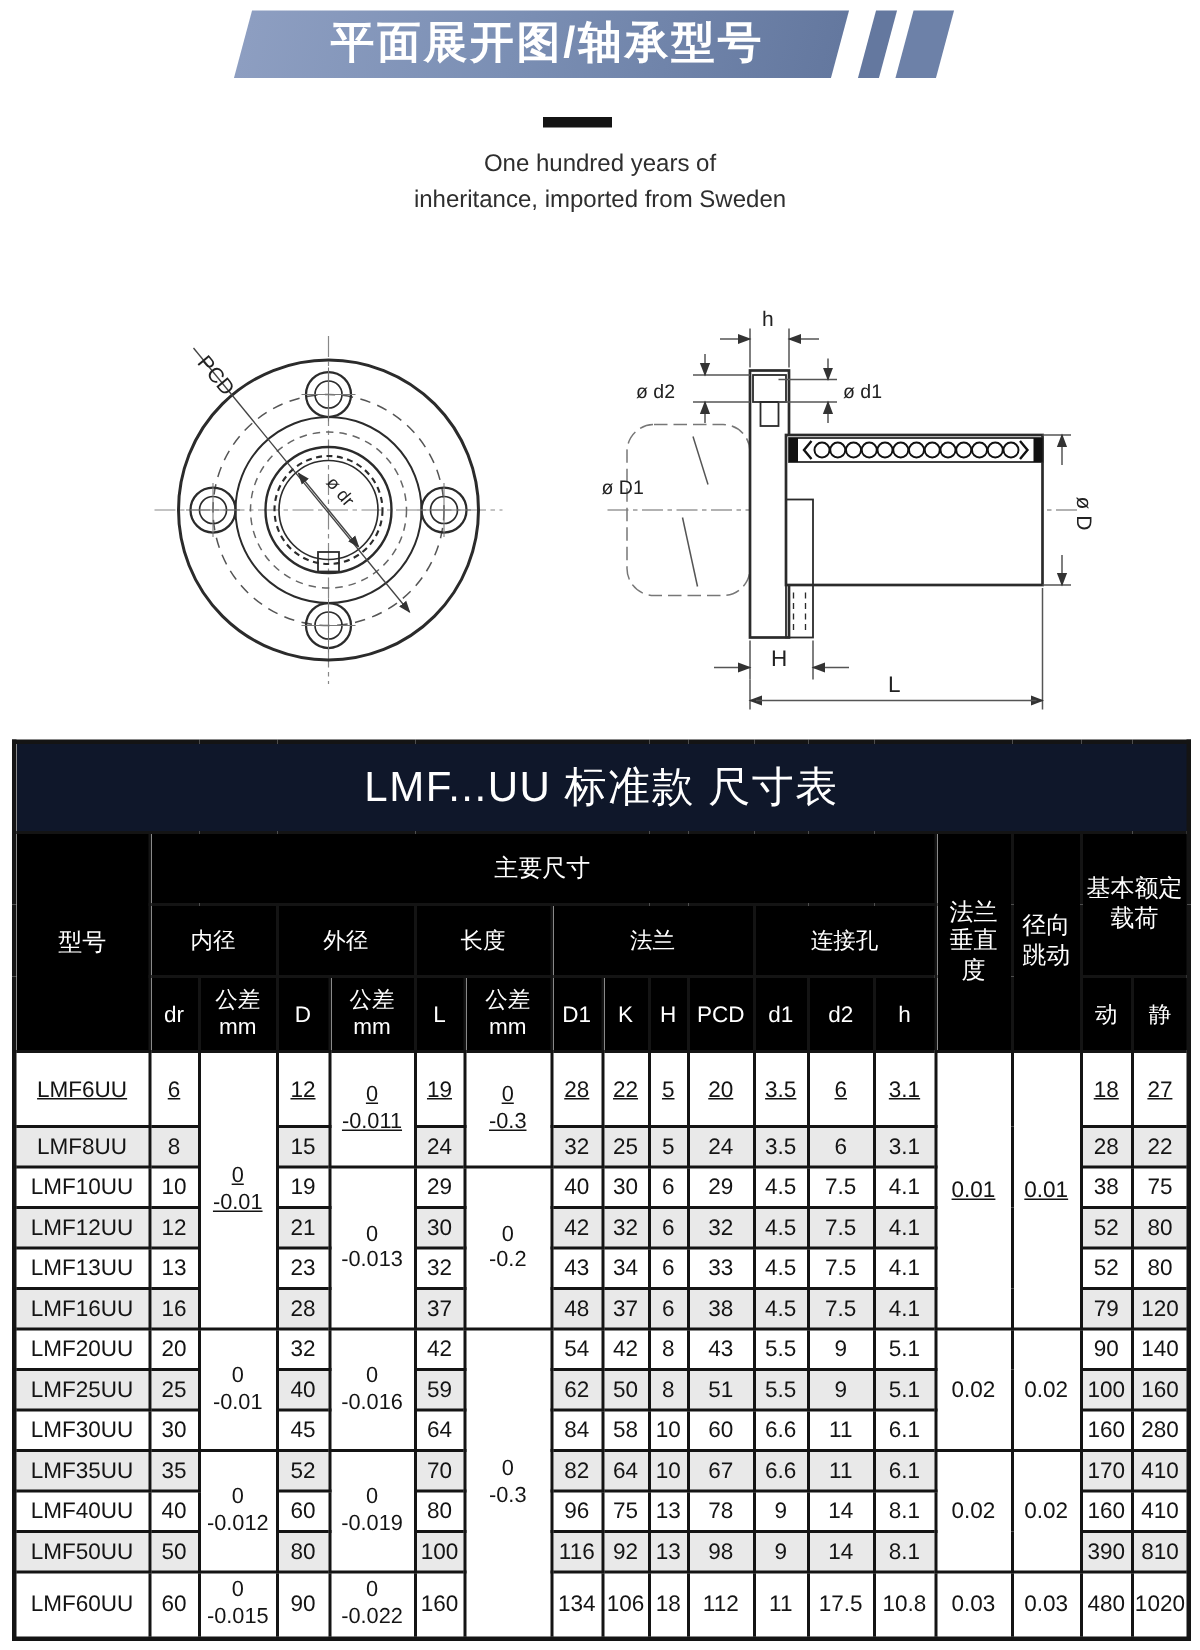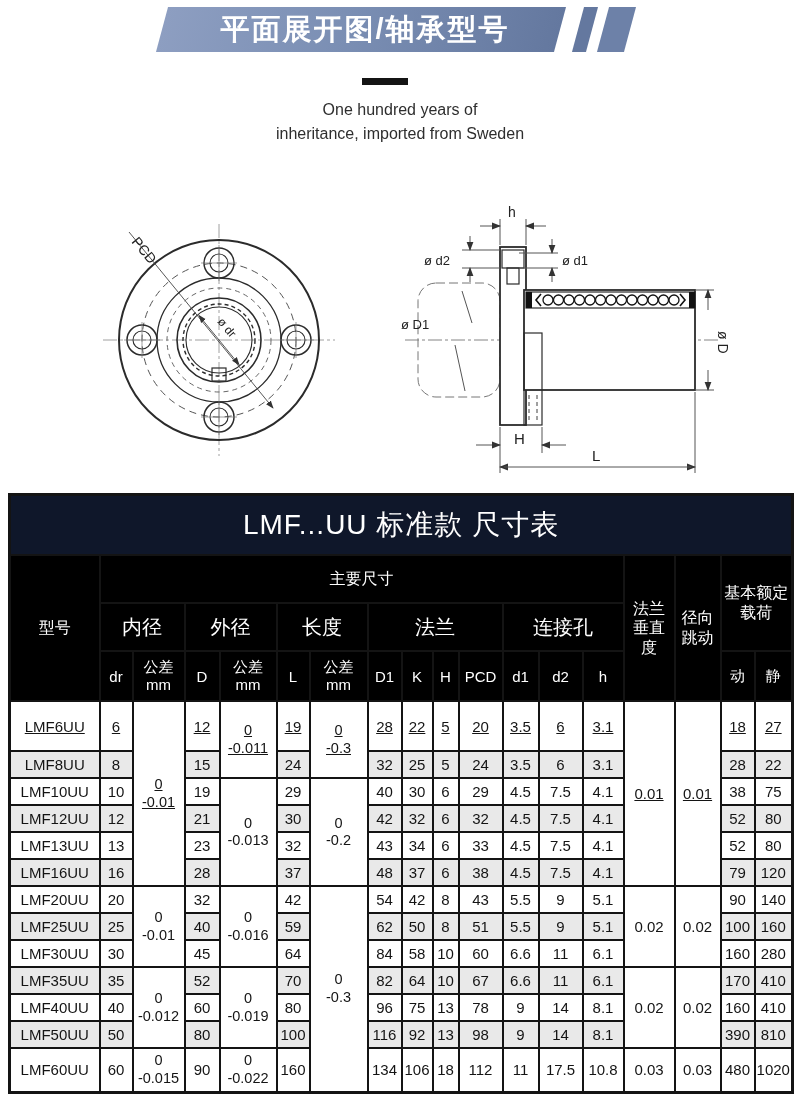--- a/index.html
+++ b/index.html
@@ -27,21 +27,21 @@
   
   table.dim{position:absolute;left:8px;top:493px;width:784px;border-collapse:collapse;
     table-layout:fixed;border:3px solid #141414;font-size:15px;color:#141414;}
   table.dim th,table.dim td{border:2px solid #141414;text-align:center;vertical-align:middle;
     padding:0 1px;overflow:hidden;}
   table.dim th{background:#000000;color:#fff;font-weight:normal;}
   td.ttl{background:#0f172a;color:#fff;font-size:28px;height:58px;letter-spacing:1px;
     border-bottom:4px solid #141414;}
   .pre{white-space:pre-line;line-height:1.22;margin-left:19px;}
   tr.hdr2 th{height:46px;font-size:16px;}
-  tr.hdr3 th{height:46px;font-size:20px;font-family:Liberation Serif, serif;}
+  tr.hdr3 th{height:46px;font-size:15px;font-family:Liberation Serif, serif;}
   tr.hdr4 th{height:48px;font-size:15px;}
   tr.h1{height:50px;text-decoration:underline;} tr.hn{height:27px;} tr.hl{height:44px;}
   tr.alt td{background:#e9e9e9;}
   tr td[rowspan]{background:#fff !important;}
   td.tol{font-size:14.5px;line-height:1.2;}
 </style>
 </head>
 <body>
 
 <div class="banner-bg"></div>

